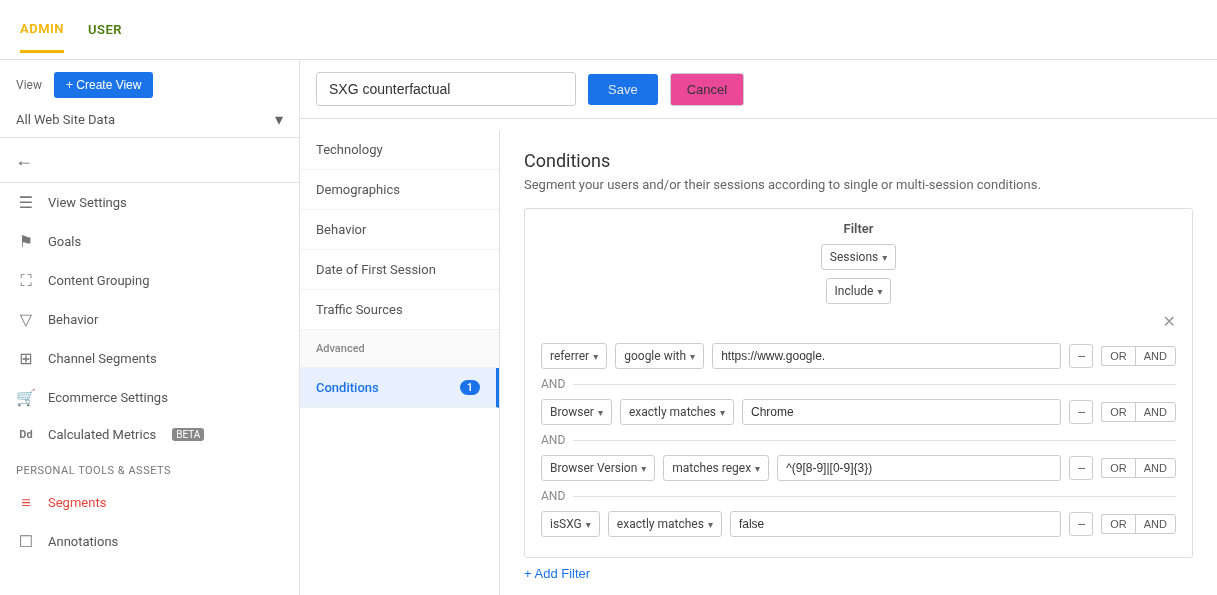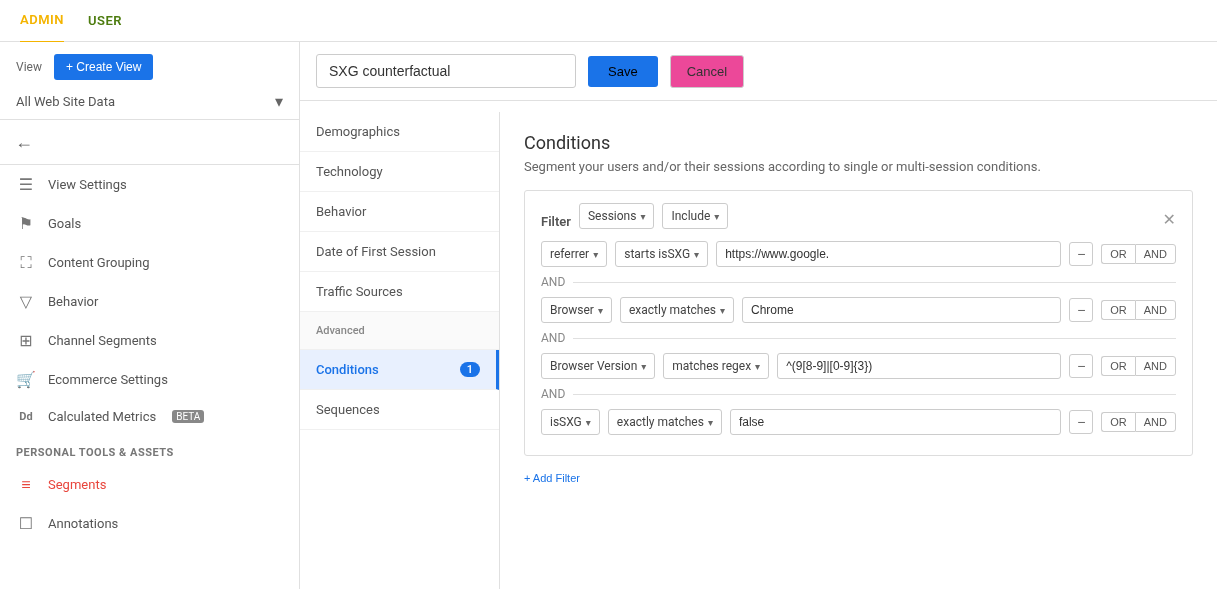--- a/index.html
+++ b/index.html
@@ -3,21 +3,21 @@
   <meta charset="utf-8">
   <style>
     * { box-sizing: border-box; margin: 0; padding: 0; }
     body { font-family: 'Roboto', Arial, sans-serif; font-size: 13px; color: #333; background: #fff; }
 
     
     .top-nav {
       display: flex;
       align-items: center;
       border-bottom: 1px solid #e0e0e0;
-      height: 42px;
+      height: 60px;
       padding: 0 20px;
       gap: 24px;
     }
     .top-nav-tab {
       font-size: 13px;
       font-weight: 600;
       color: #4d7c0f;
       cursor: pointer;
       padding: 14px 0;
       letter-spacing: 0.5px;
@@ -112,21 +112,21 @@
       padding: 10px 16px;
       cursor: pointer;
       color: #555;
       font-size: 13px;
     }
     .sidebar-nav-item .nav-icon { color: #777; font-size: 16px; width: 20px; text-align: center; }
 
     .personal-tools-header {
       padding: 12px 16px 6px 16px;
       font-size: 11px;
-      font-weight: 700;
+      font-weight: 400;
       color: #777;
       letter-spacing: 0.5px;
       text-transform: uppercase;
     }
     .sidebar-nav-item.active { color: #e8453c; }
     .sidebar-nav-item.active .nav-icon { color: #e8453c; }
 
     
     .right-panel {
       flex: 1;
@@ -147,21 +147,21 @@
     .filter-name-input {
       border: 1px solid #ccc;
       border-radius: 3px;
       padding: 8px 12px;
       font-size: 14px;
       width: 260px;
       color: #333;
     }
     .save-btn {
       background: #1a73e8;
-      color: #000000;
+      color: #e5e5e5;
       border: none;
       border-radius: 3px;
       padding: 8px 20px;
       font-size: 13px;
       font-weight: 500;
       cursor: pointer;
     }
     .cancel-btn {
       background: #ec4899;
       color: #333;
@@ -238,23 +238,24 @@
 
     
     .filter-block {
       border: 1px solid #ddd;
       border-radius: 3px;
       padding: 12px 16px;
       background: #fff;
     }
     .filter-header {
       display: flex;
-      align-items: flex-end;
+      align-items: center;
       gap: 8px;
       margin-bottom: 12px;
+      flex-direction: column;
     }
     .filter-label {
       font-size: 13px;
       font-weight: 600;
       color: #555;
     }
     .filter-close {
       margin-left: auto;
       background: none;
       border: none;
@@ -334,24 +335,23 @@
       cursor: pointer;
       color: #555;
     }
     .or-btn { border-radius: 3px 0 0 3px; border-right: none; }
     .and-btn { border-radius: 0 3px 3px 0; }
 
     .add-filter-btn {
       background: none;
       border: none;
       color: #1a73e8;
-      font-size: 11px;
+      font-size: 13px;
       cursor: pointer;
       padding: 8px 0;
-      margin-top: 8px;
     }
   </style>
 </head>
 <body>
 
 <div class="top-nav">
   <span class="top-nav-tab active">ADMIN</span>
   <span class="top-nav-tab">USER</span>
 </div>
 
@@ -420,31 +420,30 @@
 
     <div class="filter-name-bar">
       <input class="filter-name-input" type="text" value="SXG counterfactual" style="">
       <button class="save-btn">Save</button>
       <button class="cancel-btn">Cancel</button>
     </div>
 
     <div class="right-inner">
 
       <div class="segment-types">
+        <div class="segment-type-item">Technology</div>
         <div class="segment-type-item">Demographics</div>
-        <div class="segment-type-item">Technology</div>
         <div class="segment-type-item">Behavior</div>
         <div class="segment-type-item">Date of First Session</div>
         <div class="segment-type-item">Traffic Sources</div>
         <div class="segment-type-item advanced-label">Advanced</div>
         <div class="segment-type-item active">
           <span>Conditions</span>
           <span class="badge">1</span>
         </div>
-        <div class="segment-type-item">Sequences</div>
       </div>
 
       <div class="conditions-panel">
         <div class="conditions-title">Conditions</div>
         <div class="conditions-desc">Segment your users and/or their sessions according to single or multi-session conditions.</div>
 
         
         <div class="filter-block">
 
           <div class="filter-header">
@@ -459,21 +458,21 @@
             </div>
             <button class="filter-close">✕</button>
           </div>
 
           <div class="filter-row">
             <div class="dropdown-select">
               <span>referrer</span>
               <span class="dropdown-arrow">▾</span>
             </div>
             <div class="dropdown-select">
-              <span>starts isSXG</span>
+              <span>google with</span>
               <span class="dropdown-arrow">▾</span>
             </div>
             <input class="filter-value-input" type="text" value="https://www.google." style="">
             <button class="row-btn">−</button>
             <div class="or-and-btns">
               <button class="or-btn">OR</button>
               <button class="and-btn">AND</button>
             </div>
           </div>
 

